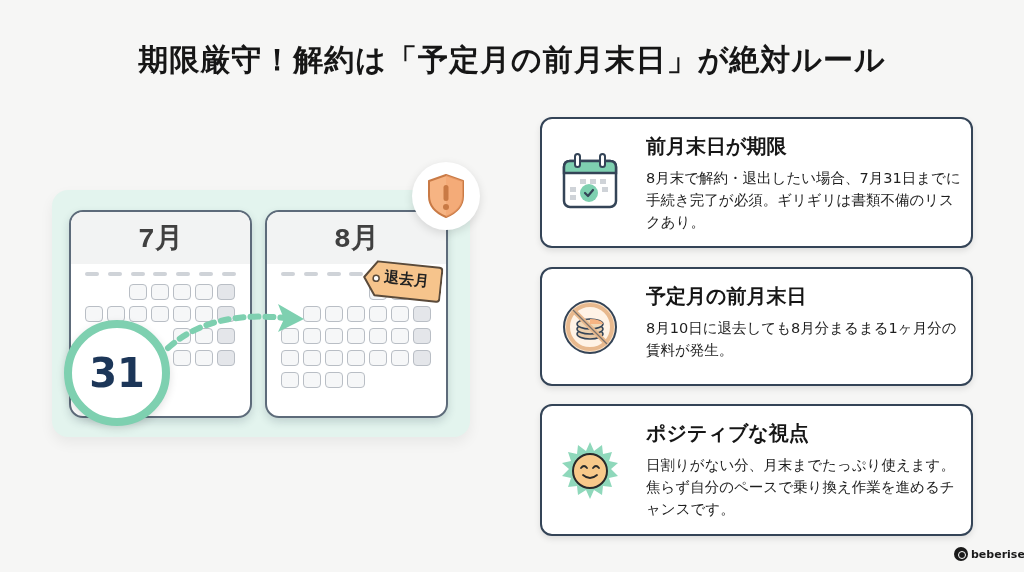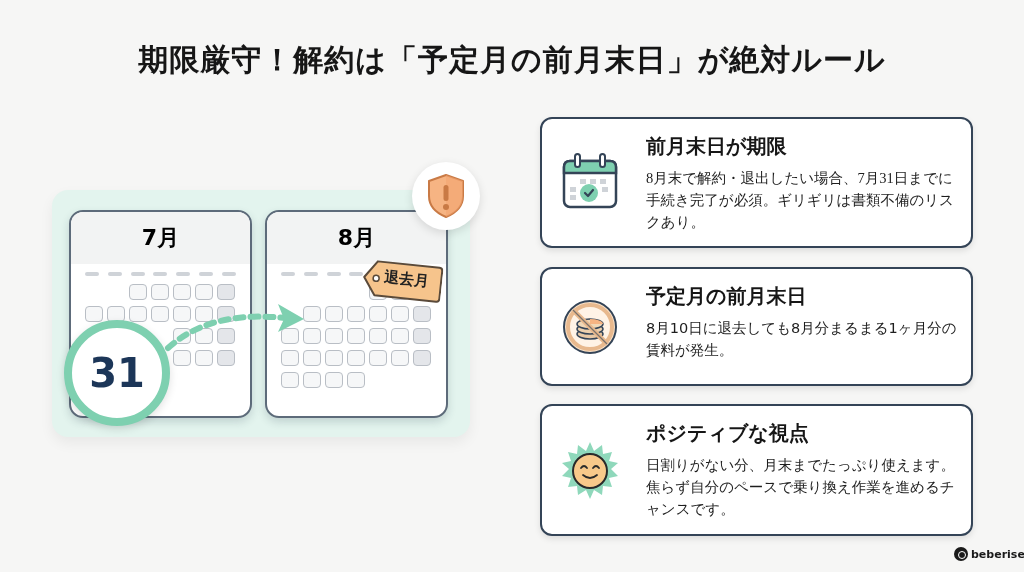--- a/index.html
+++ b/index.html
@@ -26,21 +26,21 @@
     position: absolute; top: 210px; width: 183px; height: 208px;
     background: #ffffff; border: 2px solid #5d6b7a; border-radius: 14px;
     box-shadow: 0 4px 8px rgba(40,60,80,0.18);
     overflow: hidden;
   }
   .cal-jul { left: 69px; }
   .cal-aug { left: 265px; }
   .cal-head {
     height: 52px; background: #f2f3f3;
     display: flex; align-items: center; justify-content: center;
-    font-size: 22px; font-weight: bold; color: #000000;
+    font-size: 28px; font-weight: bold; color: #404040; font-family: Liberation Mono, monospace;
   }
   .dashes { position: absolute; top: 60px; left: 14px; right: 14px; display: flex; justify-content: space-between; }
   .dashes span { width: 14px; height: 4px; border-radius: 2px; background: #cfd3d8; }
   .grid { position: absolute; left: 14px; top: 72px; display: grid; grid-template-columns: repeat(7, 18px); grid-auto-rows: 18px; gap: 4px 4px; }
   .cell { width: 18px; height: 16px; border: 1.5px solid #b9bec5; border-radius: 4px; background: #f6f7f8; }
   .cell.wk { background: #e4e6ea; }
   .cell.empty { border: none; background: transparent; }
 
   .circle31 {
     position: absolute; left: 64px; top: 320px; width: 106px; height: 106px;
@@ -65,21 +65,21 @@
     box-shadow: 0 3px 10px rgba(0,0,0,0.12);
     display: flex; align-items: center; justify-content: center;
   }
 
   
   .card {
     position: absolute; left: 540px; width: 433px;
     background: #ffffff; border: 2px solid #344457; border-radius: 12px;
     box-shadow: 0 3px 6px rgba(0,0,0,0.10);
   }
-  .card1 { top: 117px; height: 131px; font-family: Liberation Serif, serif; }
+  .card1 { top: 117px; height: 131px; }
   .card2 { top: 267px; height: 119px; }
   .card3 { top: 404px; height: 132px; }
   .card-icon { position: absolute; left: 18px; width: 60px; height: 60px; }
   .card1 .card-icon { top: 32px; }
   .card2 .card-icon { top: 28px; }
   .card3 .card-icon { top: 35px; }
   .card-title {
     position: absolute; left: 104px; top: 14px;
     font-size: 20px; font-weight: bold; color: #161616;
   }

